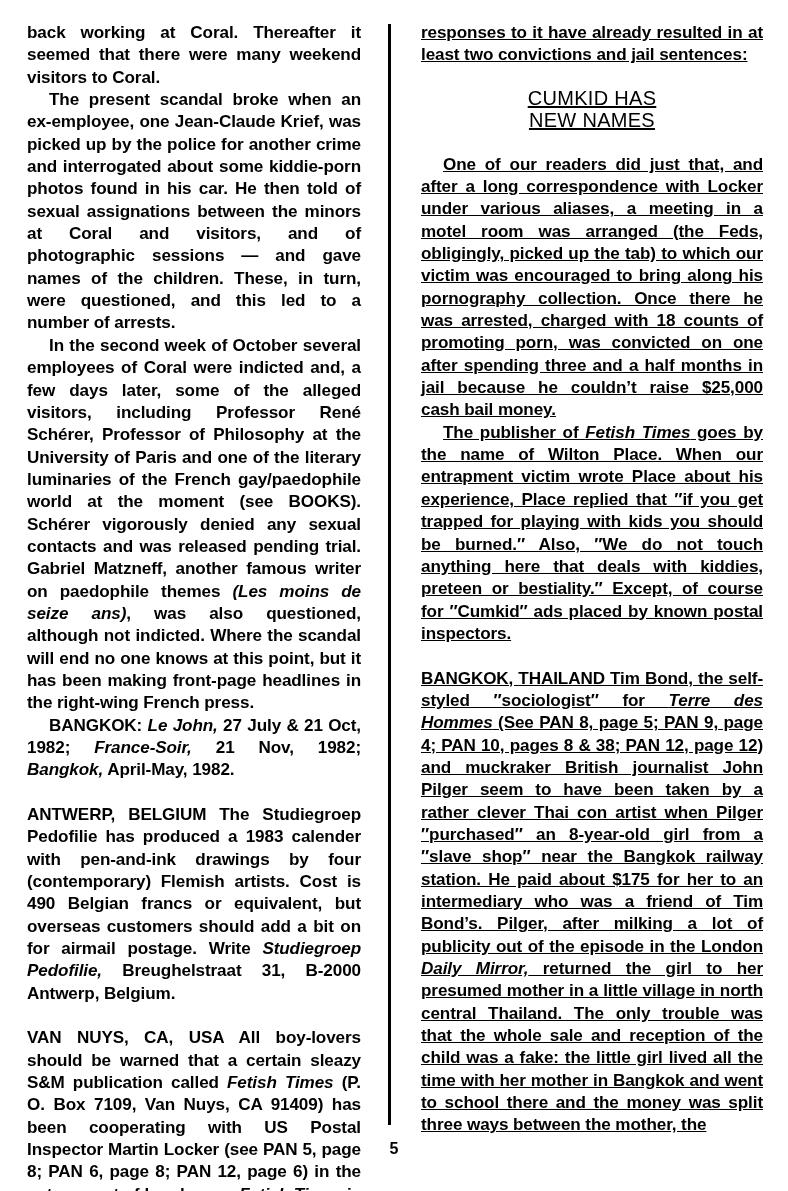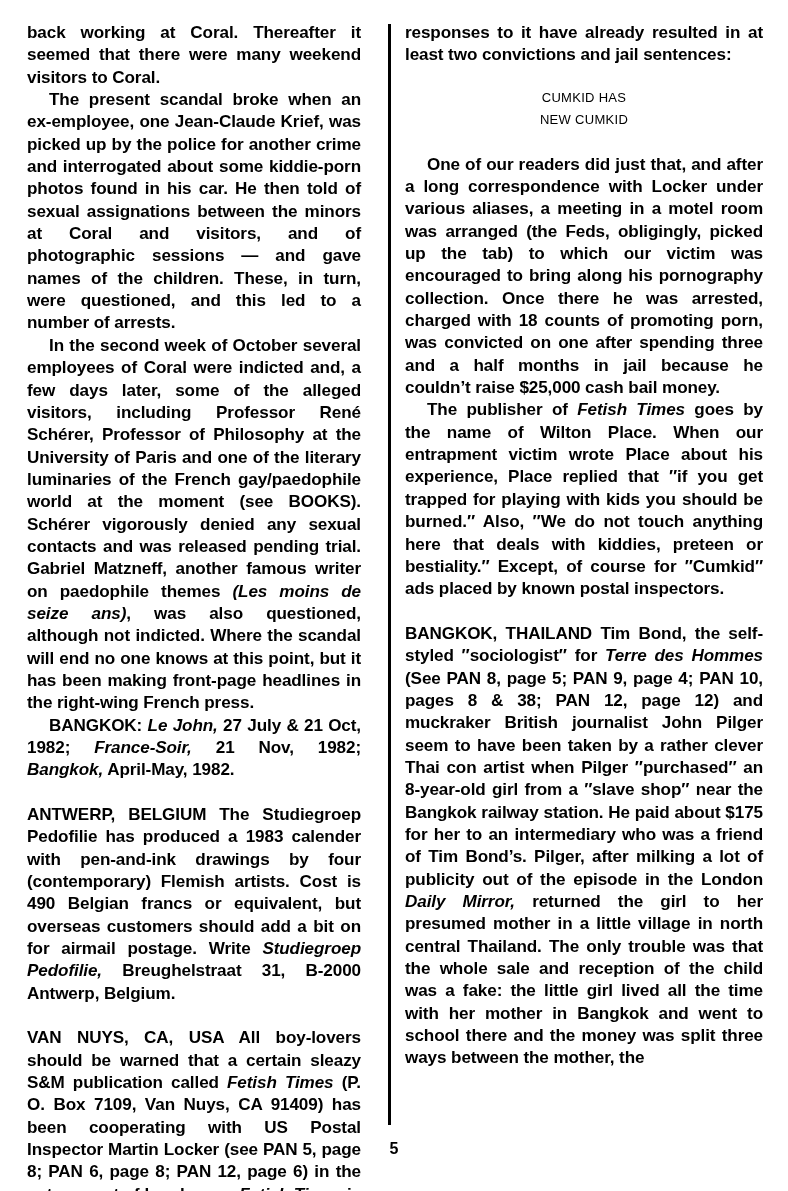--- a/index.html
+++ b/index.html
@@ -38,22 +38,23 @@
   .col {
     box-sizing: border-box;
   }
   .col-left {
     width: 389px;
     padding-left: 27px;
     padding-right: 28px;
   }
   .col-right {
     width: 399px;
-    padding-left: 16px;
+    padding-left: 32px;
     padding-right: 25px;
+    text-decoration: underline;
   }
 
   
   .col-divider {
     position: absolute;
     left: 388px;
     top: 24px;
     width: 3px;
     height: 1101px;
     background: #000000;
@@ -75,21 +76,21 @@
   p.gap-before {
     margin-top: 22.3px;
   }
 
   .itl { font-style: italic; }
 
   
   .ad-head {
     margin: 0;
     text-align: center;
-    font-size: 13px;
+    font-size: 20px;
     line-height: 22.35px;
     font-weight: 500;
     letter-spacing: 0.3px;
   }
   .ad-head-block {
     margin-top: 20px;
     margin-bottom: 7px;
   }
 
   .page-number {
@@ -118,21 +119,21 @@
         <p class="body-text indent"><span>BANGKOK: </span><span class="itl">Le John,</span><span> 27 July &amp; 21 Oct, 1982; </span><span class="itl">France-Soir,</span><span> 21 Nov, 1982; </span><span class="itl">Bangkok,</span><span> April-May, 1982.</span></p>
         <p class="body-text gap-before"><span>ANTWERP, BELGIUM The Studiegroep Pedofilie has produced a 1983 calender with pen-and-ink drawings by four (contemporary) Flemish artists. Cost is 490 Belgian francs or equivalent, but overseas customers should add a bit on for airmail postage. Write </span><span class="itl">Studiegroep Pedofilie,</span><span> Breughelstraat 31, B-2000 Antwerp, Belgium.</span></p>
         <p class="body-text gap-before"><span>VAN NUYS, CA, USA All boy-lovers should be warned that a certain sleazy S&amp;M publication called </span><span class="itl">Fetish Times</span><span> (P. O. Box 7109, Van Nuys, CA 91409) has been cooperating with US Postal Inspector Martin Locker (see PAN 5, page 8; PAN 6, page 8; PAN 12, page 6) in the entrapment of boy-lovers. </span><span class="itl">Fetish Times</span><span> is still running the following advertisement, despite full knowledge that</span></p>
       </div>
 
     <div class="col col-right" id="col-right">
         <p class="body-text"><span>responses to it have already resulted in at least two convictions and jail sentences:</span></p>
         <div>
           <div class="ad-head-block">
             <p class="ad-head">CUMKID HAS</p>
-            <p class="ad-head">NEW CUMKID</p>
+            <p class="ad-head">NEW NAMES</p>
           </div>
         </div>
         <p class="body-text indent gap-before"><span>One of our readers did just that, and after a long correspondence with Locker under various aliases, a meeting in a motel room was arranged (the Feds, obligingly, picked up the tab) to which our victim was encouraged to bring along his pornography collection. Once there he was arrested, charged with 18 counts of promoting porn, was convicted on one after spending three and a half months in jail because he couldn’t raise $25,000 cash bail money.</span></p>
         <p class="body-text indent"><span>The publisher of </span><span class="itl">Fetish Times</span><span> goes by the name of Wilton Place. When our entrapment victim wrote Place about his experience, Place replied that ″if you get trapped for playing with kids you should be burned.″ Also, ″We do not touch anything here that deals with kiddies, preteen or bestiality.″ Except, of course for ″Cumkid″ ads placed by known postal inspectors.</span></p>
         <p class="body-text gap-before"><span>BANGKOK, THAILAND Tim Bond, the self-styled ″sociologist″ for </span><span class="itl">Terre des Hommes</span><span> (See PAN 8, page 5; PAN 9, page 4; PAN 10, pages 8 &amp; 38; PAN 12, page 12) and muckraker British journalist John Pilger seem to have been taken by a rather clever Thai con artist when Pilger ″purchased″ an 8-year-old girl from a ″slave shop″ near the Bangkok railway station. He paid about $175 for her to an intermediary who was a friend of Tim Bond’s. Pilger, after milking a lot of publicity out of the episode in the London </span><span class="itl">Daily Mirror,</span><span> returned the girl to her presumed mother in a little village in north central Thailand. The only trouble was that the whole sale and reception of the child was a fake: the little girl lived all the time with her mother in Bangkok and went to school there and the money was split three ways between the mother, the</span></p>
       </div>
 
   </div>
 
   <div class="page-number">5</div>

